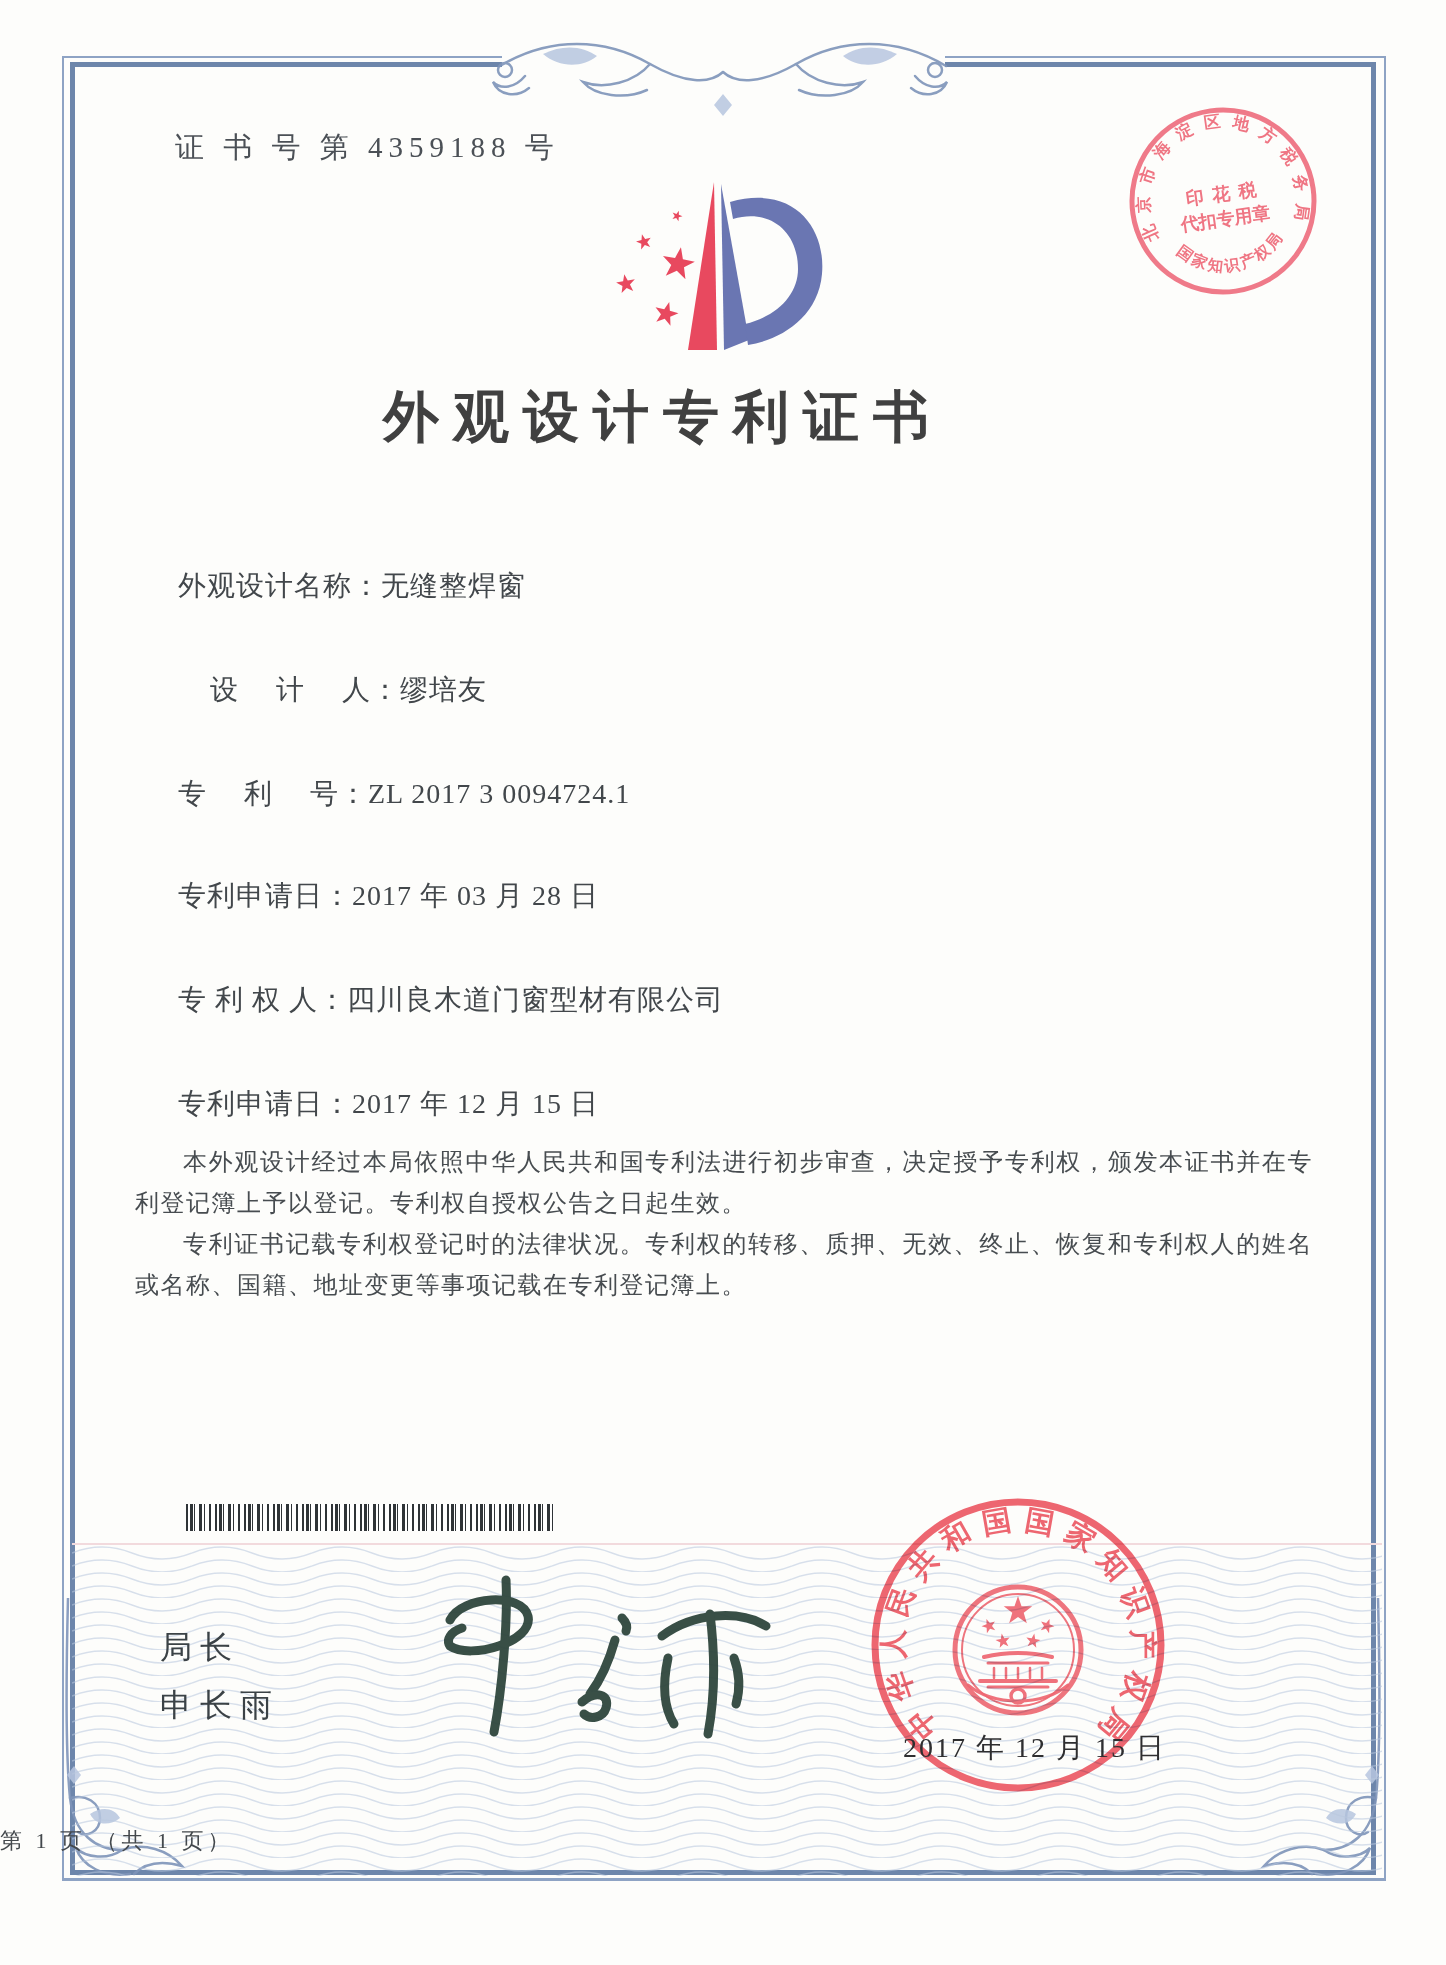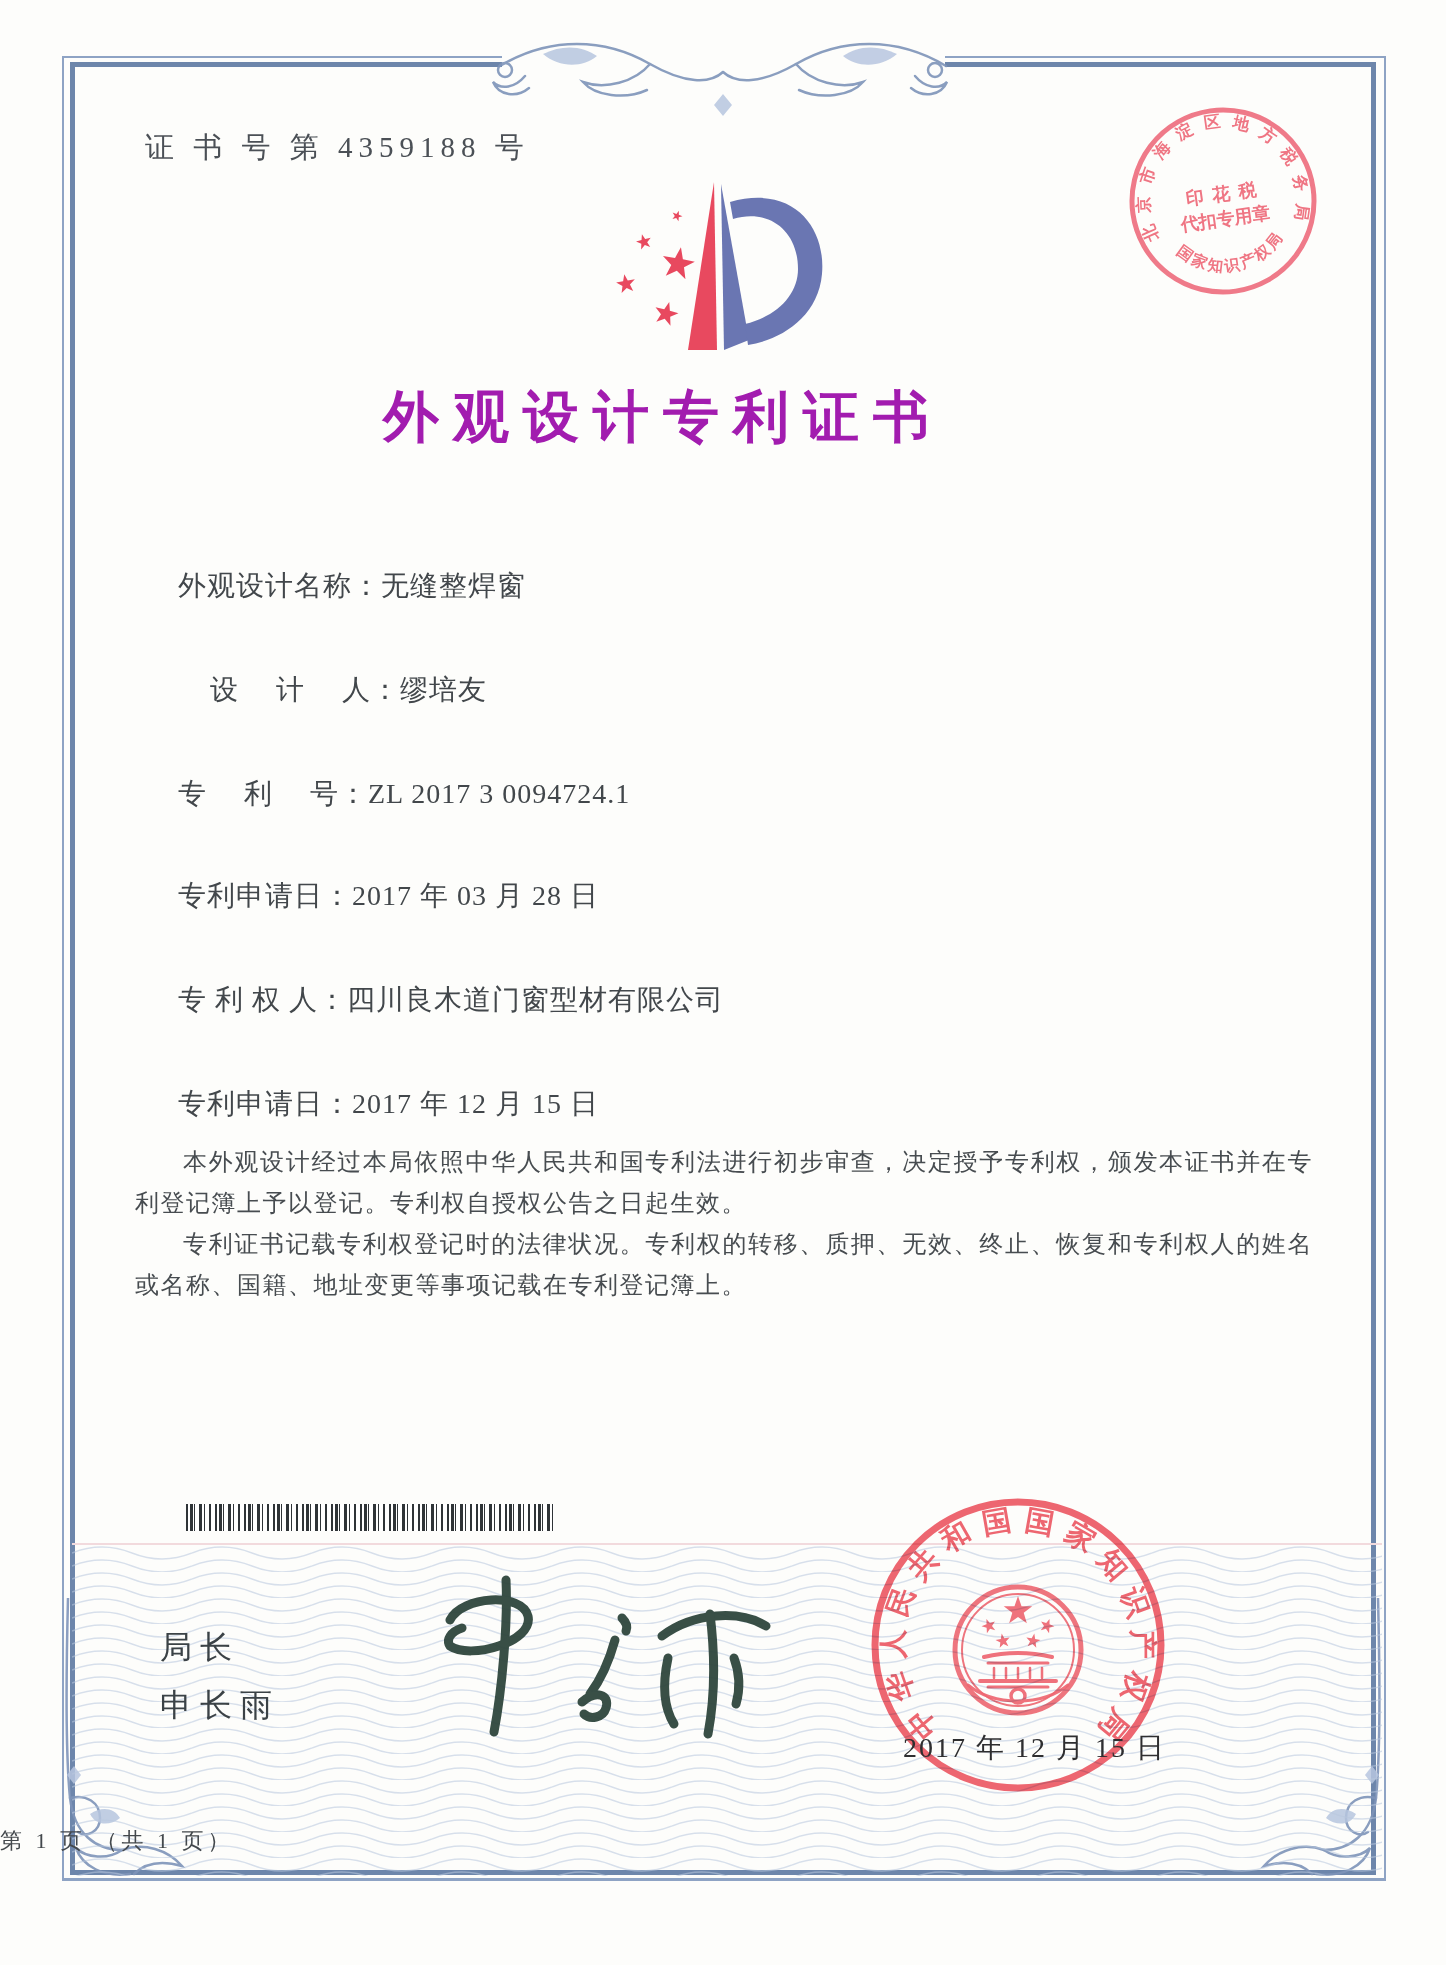--- a/index.html
+++ b/index.html
@@ -8,25 +8,25 @@
     background:#fdfdfb;
     font-family:"Liberation Serif", serif;
     color:#42474b;
   }
   .abs{position:absolute;}
   
   .bline{position:absolute;background:#8ea3c4;}
   .bline.inner{background:#6d86ab;}
   
   .cert-no{
-    left:145px;top:128px;font-size:29px;letter-spacing:6px;color:#4b5056;
+    left:175px;top:128px;font-size:29px;letter-spacing:6px;color:#4b5056;
   }
   .doc-title{
     left:0;right:120px;top:380px;text-align:center;
-    font-size:56px;font-weight:bold;letter-spacing:14px;color:#a21caf;
+    font-size:56px;font-weight:bold;letter-spacing:14px;color:#404040;
   }
   
   .field{
     left:178px;font-size:28px;letter-spacing:1px;color:#42474b;white-space:nowrap;
   }
   
   .body-text{
     left:135px;top:1142px;width:1178px;
     font-size:24px;line-height:41px;letter-spacing:1.5px;color:#474c50;
     text-align:justify;

